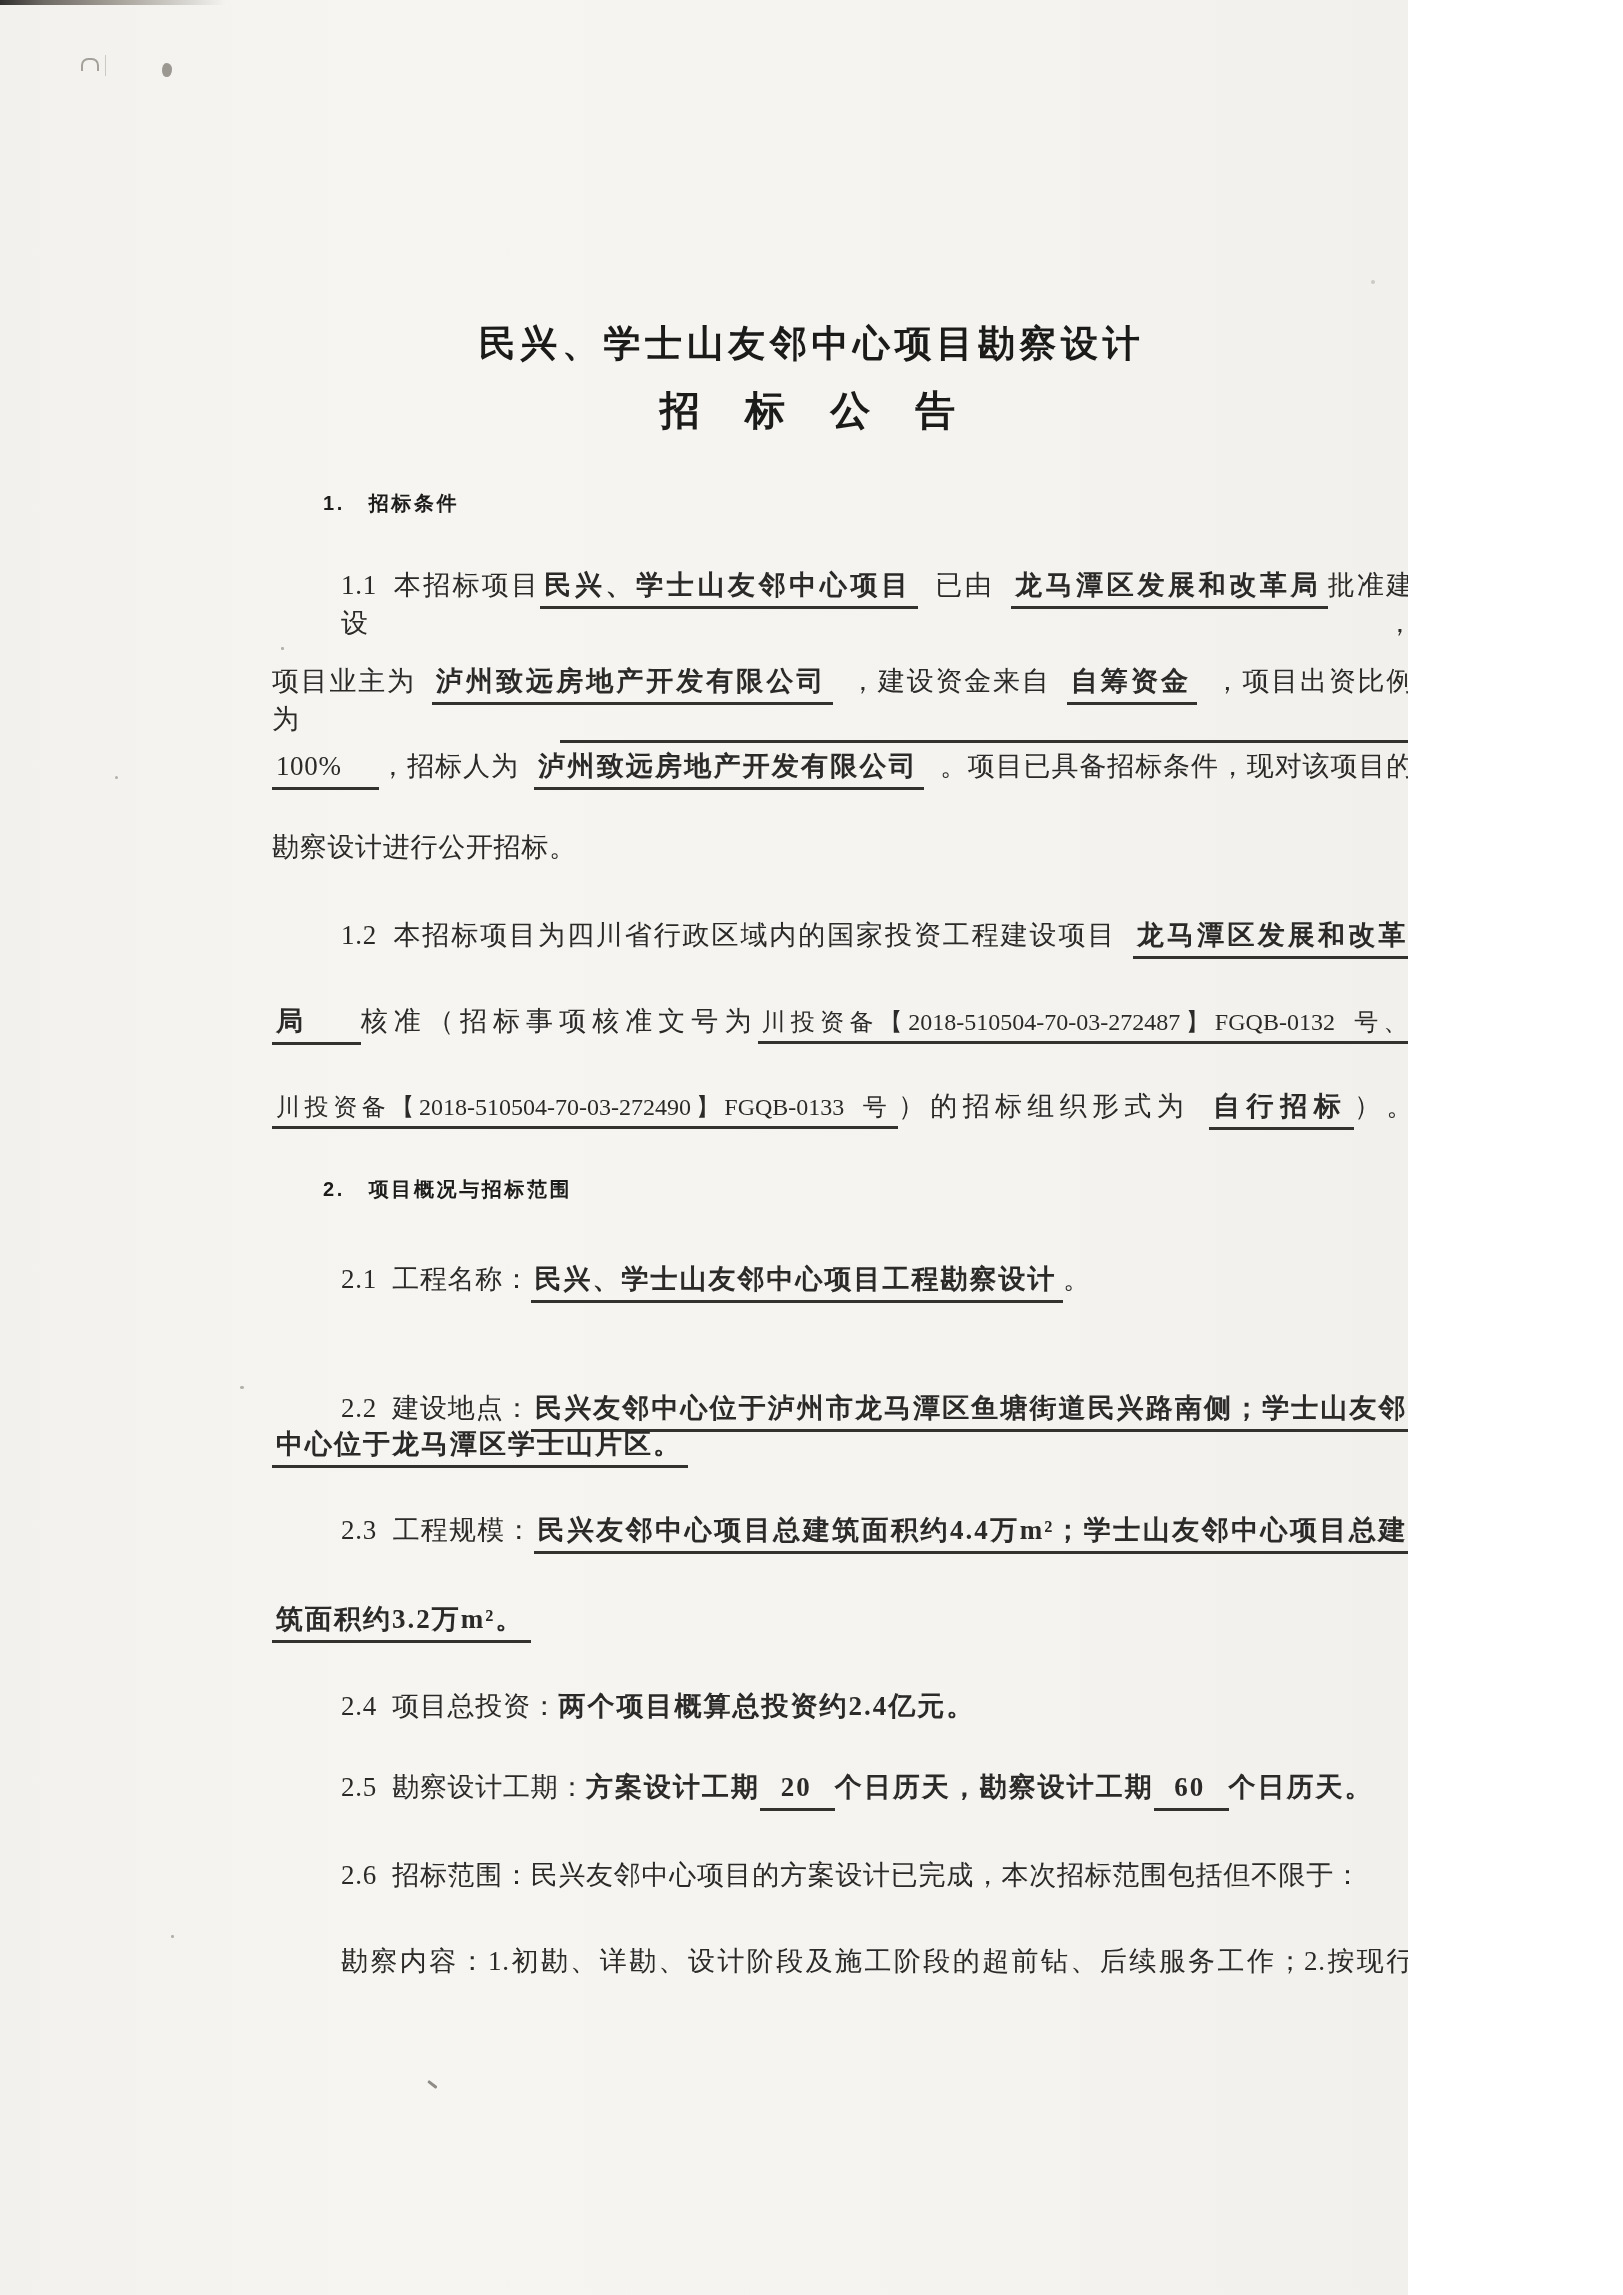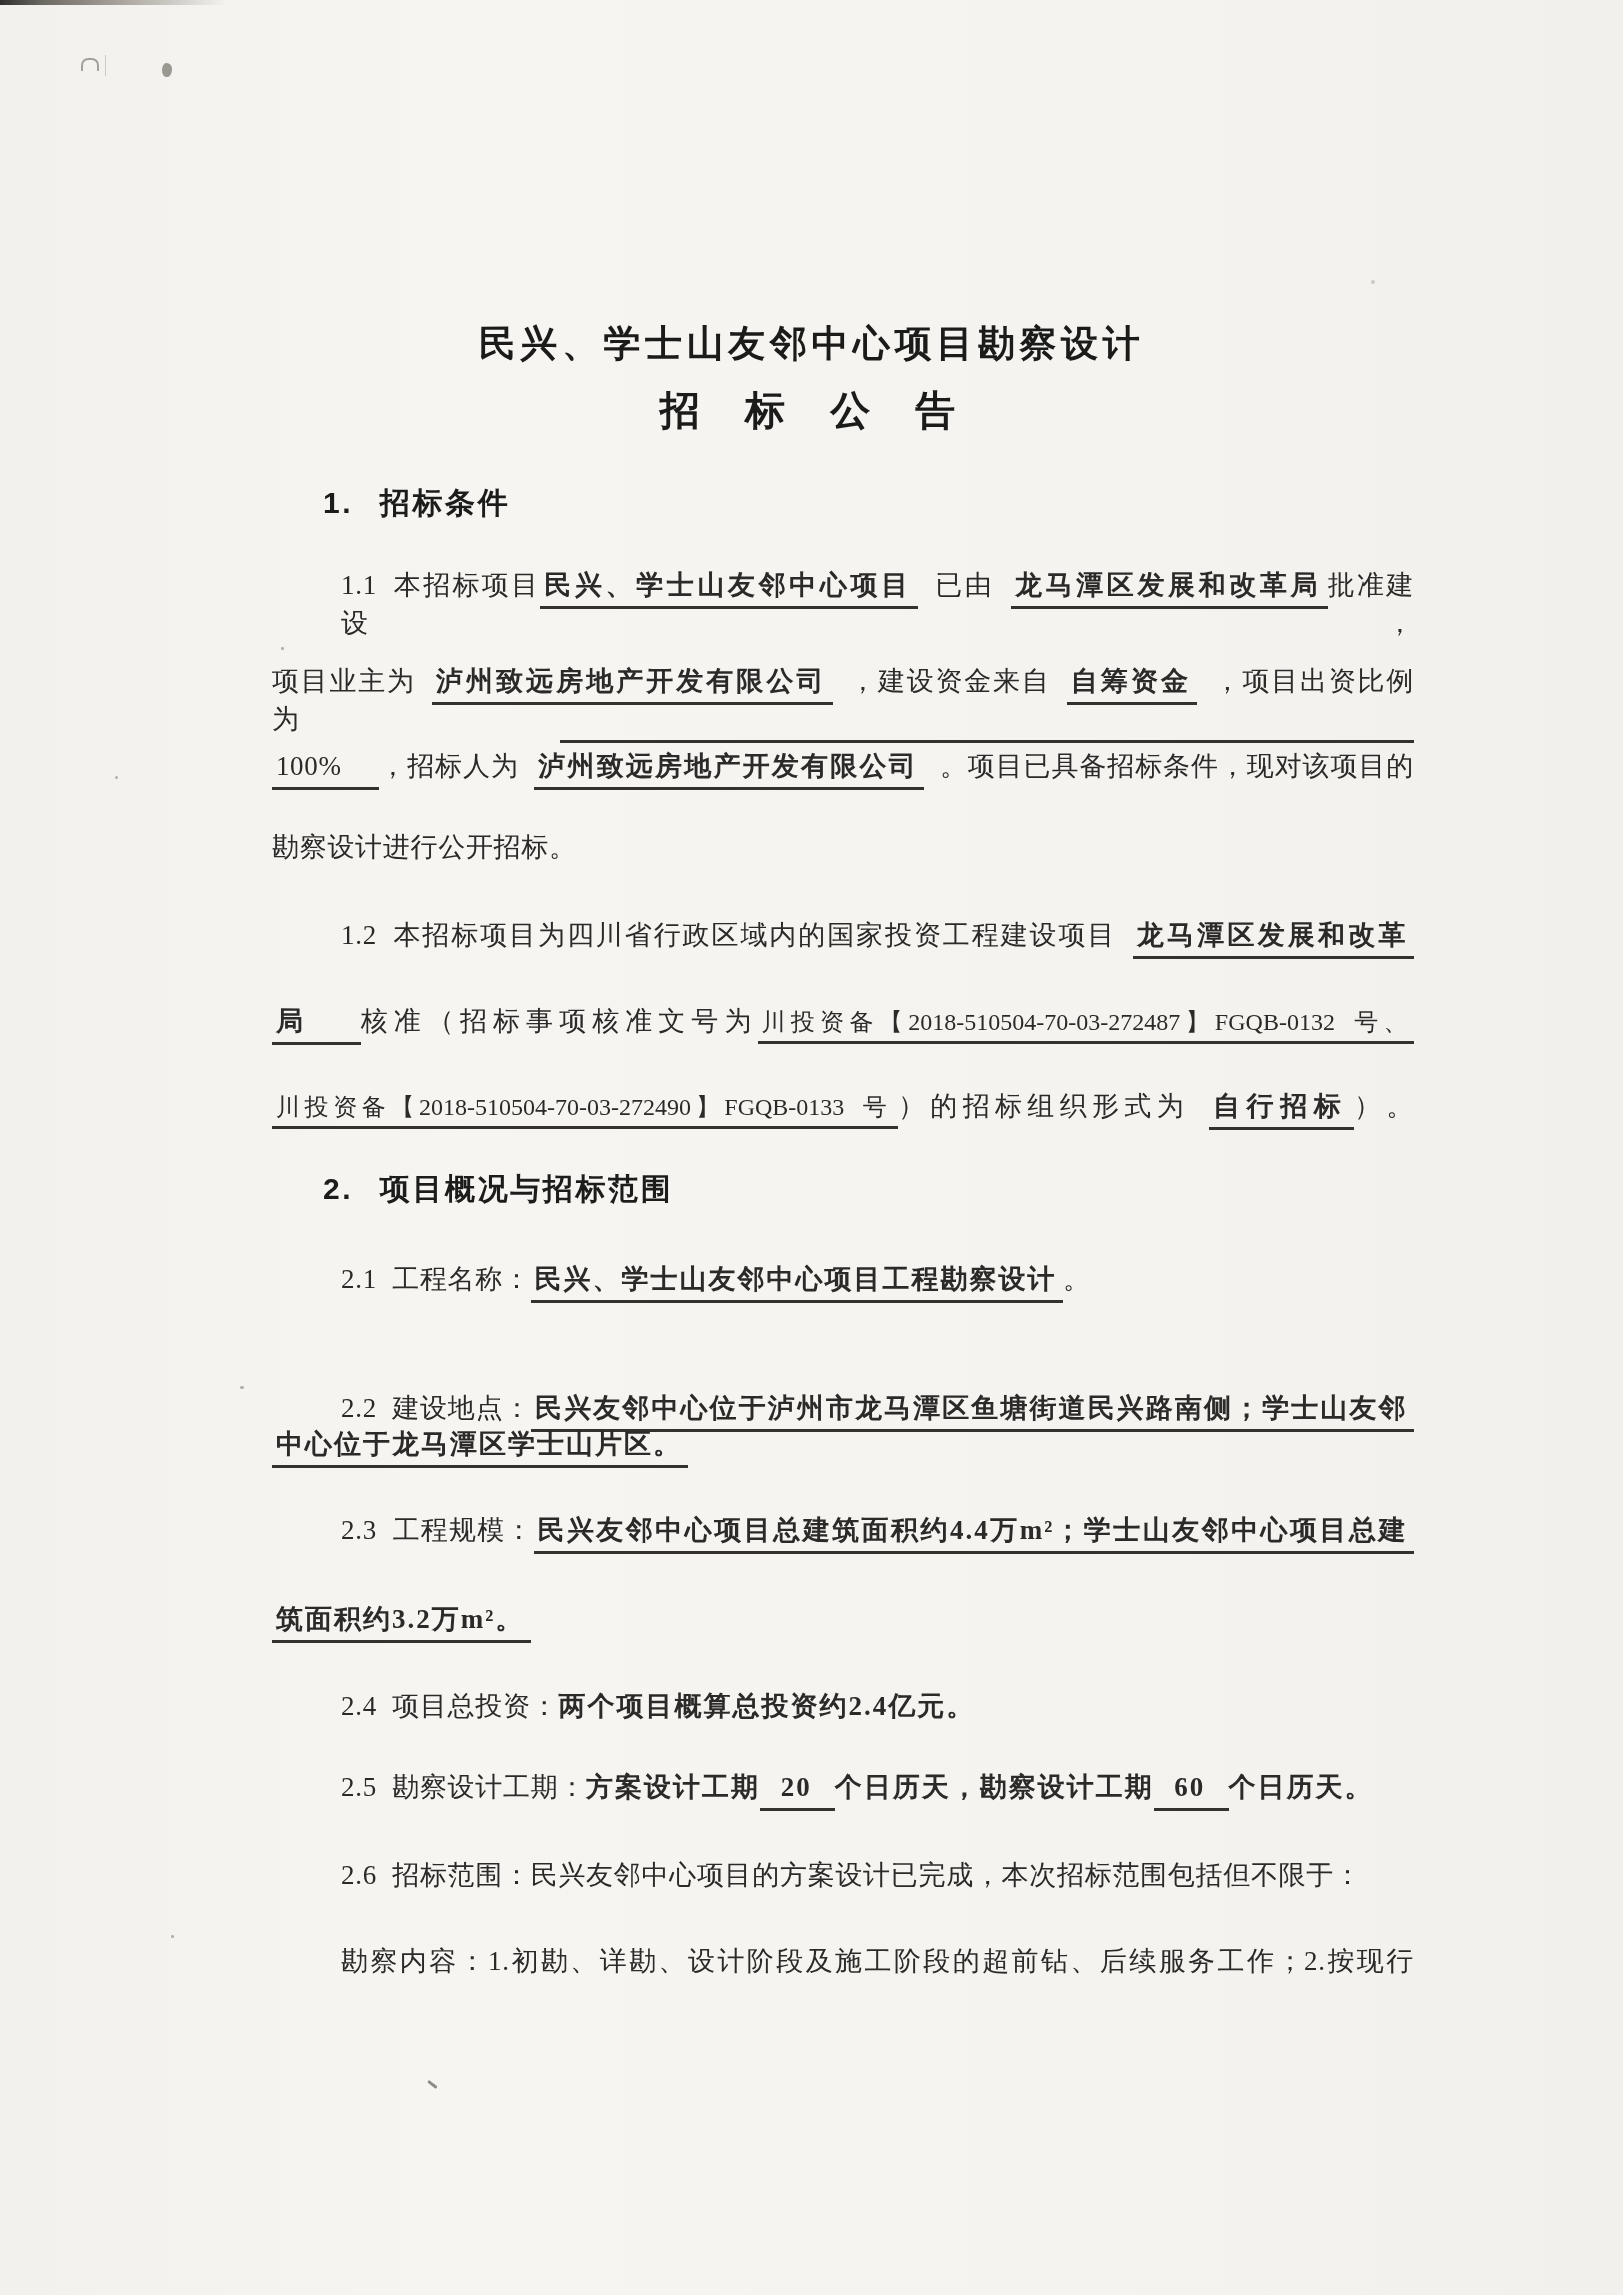--- a/index.html
+++ b/index.html
@@ -1,18 +1,18 @@
 <!DOCTYPE html>
 <html style="font-size:10.5px"><head>
 <meta charset="utf-8">
 <style>
   html,body{margin:0;padding:0;}
   .page{
     position:relative;
-    width:1623px;height:2295px;
+    width:1408px;height:2295px;
     background:linear-gradient(90deg,#f2f1ee 0%,#f6f5f2 28%,#f4f3f0 70%,#f1f0ed 100%);
     overflow:hidden;
     font-family:"Liberation Serif","DejaVu Serif",serif;
     color:#2b2a28;
   }
   .line{
     position:absolute;
     left:272px;width:1142px;
     height:38px;line-height:38px;
     font-size:27px;
@@ -26,21 +26,21 @@
     white-space:normal;
   }
   .indent{padding-left:69px;width:1073px;}
   .u{border-bottom:3.3px solid #34322f;padding:0 6.5px 5.9px 3.9px;text-align:right;}
   .b{font-weight:bold;letter-spacing:2px;}
   .docnum{font-size:24px;letter-spacing:0;}
   .wide{letter-spacing:2px;word-spacing:10.5px;}
   .h{
     font-family:"Liberation Sans","DejaVu Sans",sans-serif;
     font-weight:bold;color:#1c1c1b;
-    font-size:30px;letter-spacing:2.6px;word-spacing:15.7px;
+    font-size:20px;letter-spacing:2.6px;word-spacing:15.7px;
     height:42px;line-height:42px;white-space:nowrap;
   }
   .title{
     position:absolute;left:0;width:1623px;
     text-align:center;
     font-family:"Liberation Sans","DejaVu Sans",sans-serif;
     font-weight:bold;color:#1b1b1a;
     height:47px;line-height:47px;white-space:nowrap;
   }
   .t1{font-size:37px;letter-spacing:4.6px;}

